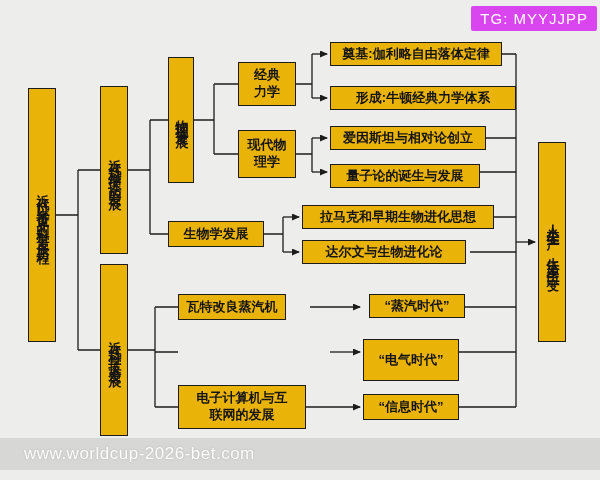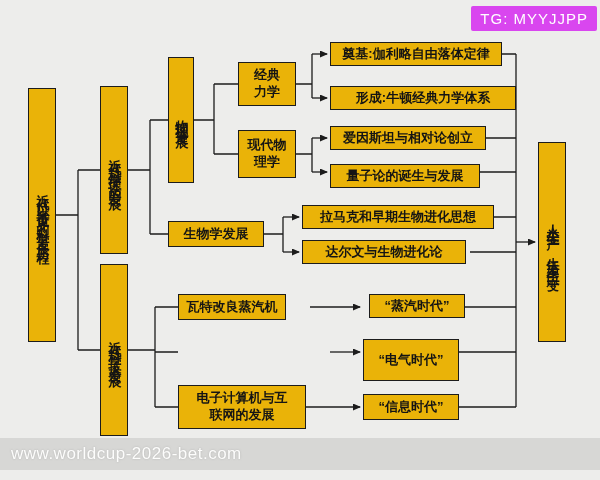--- a/index.html
+++ b/index.html
@@ -23,21 +23,21 @@
     background:#d946ef;color:#ffffff;
     font-size:15px;letter-spacing:1px;
     padding:4px 9px;border-radius:2px;
   }
   .wm-bottom-bar{
     position:absolute;left:0;right:0;bottom:10px;height:32px;
     background:rgba(182,182,180,0.40);
     display:flex;align-items:center;
   }
   .wm-bottom{
-    color:#fdfdfc;font-size:17px;padding-left:11px;letter-spacing:0.5px;
+    color:#fdfdfc;font-size:17px;padding-left:24px;letter-spacing:0.5px;
     text-shadow:0 0 2px rgba(150,150,150,0.6);
   }
 </style>
 </head>
 <body>
 
 <div id="stage">
 
   <svg class="connectors" viewBox="0 0 600 480" xmlns="http://www.w3.org/2000/svg">
     <defs>

